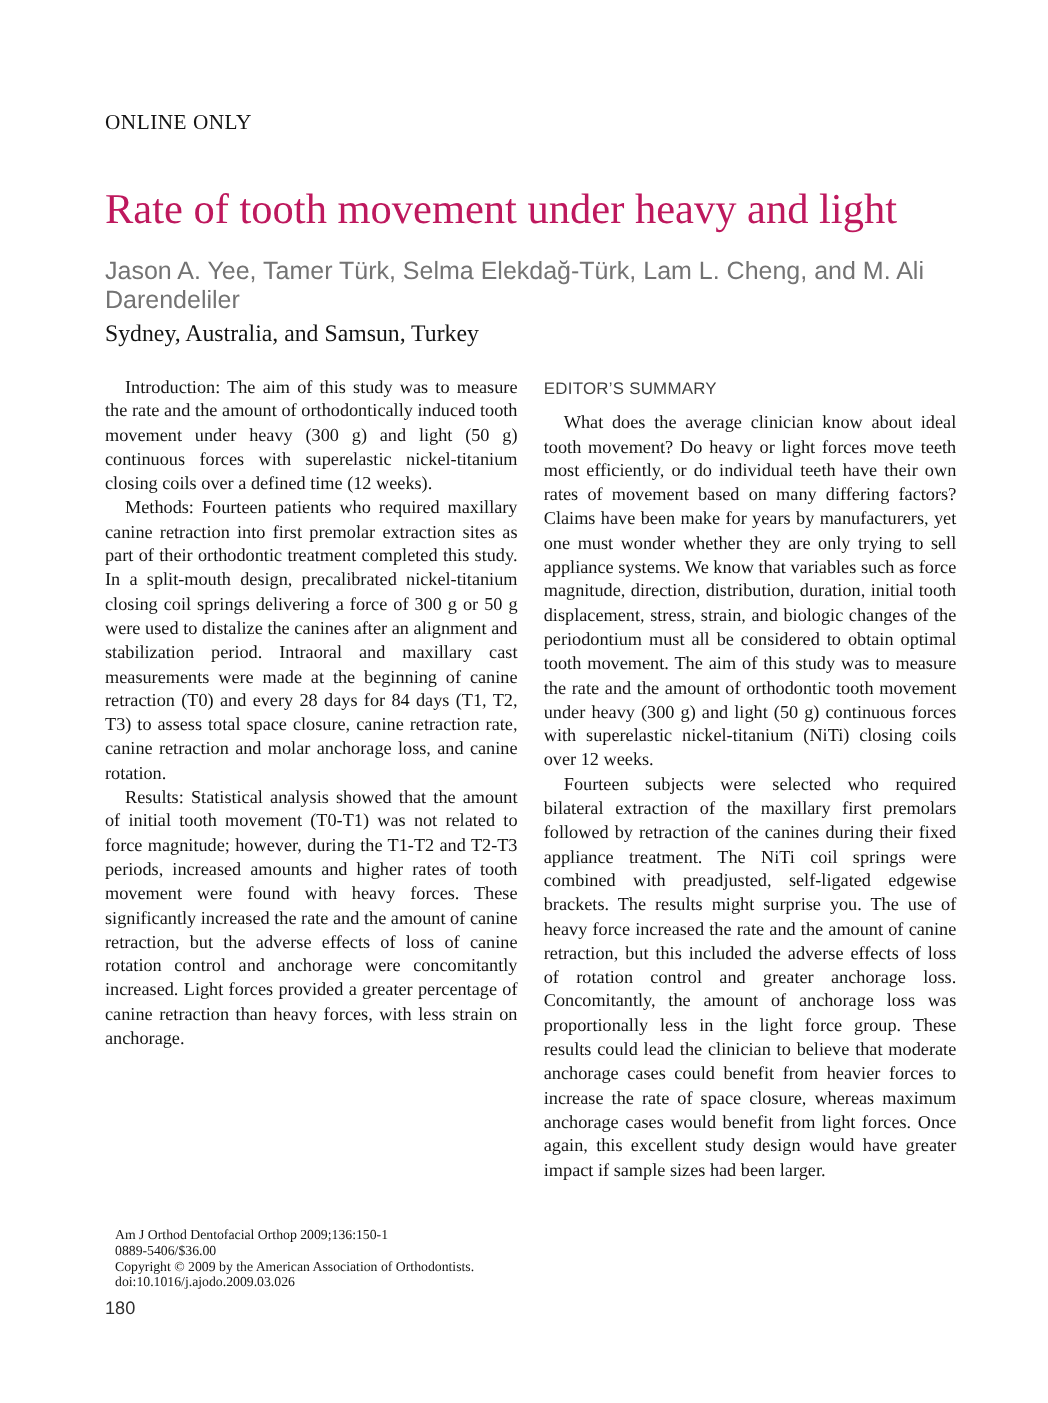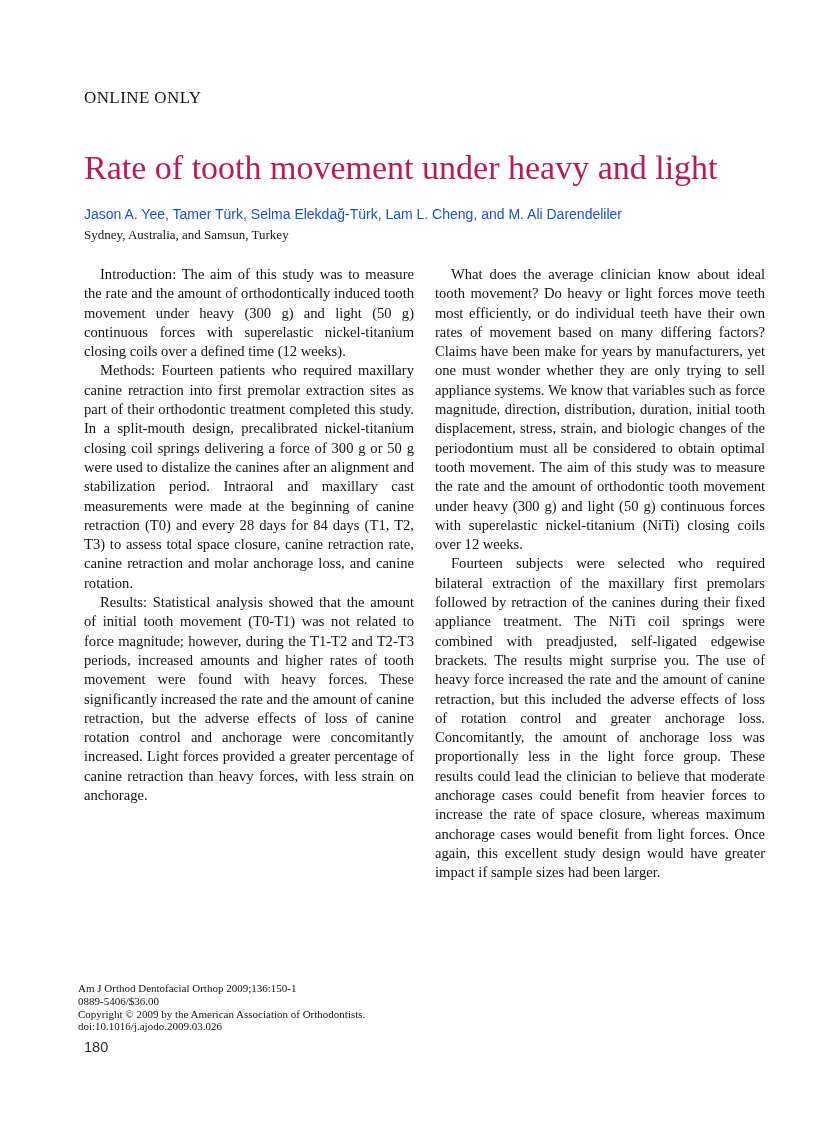--- a/index.html
+++ b/index.html
@@ -34,27 +34,27 @@
     margin-top: 39px;
     font-family: "Liberation Serif", serif;
     font-size: 34px;
     line-height: 41px;
     color: #be185d;
     font-weight: normal;
   }
   .authors {
     margin-top: 18px;
     font-family: "Liberation Sans", sans-serif;
-    font-size: 14px;
-    color: #1d4ed8;
+    font-size: 20px;
+    color: #737373;
   }
   .affiliation {
     margin-top: 5px;
     font-family: "Liberation Serif", serif;
-    font-size: 13px;
+    font-size: 19px;
     color: #151515;
   }
   .columns {
     margin-top: 22px;
     display: flex;
     gap: 21px;
   }
   .col {
     width: 330px;
     flex: 0 0 330px;
@@ -76,21 +76,21 @@
     color: #3e3e3e;
     text-align: left;
     margin-bottom: 9px;
   }
   .link {
     color: #2424cc;
     cursor: pointer;
   }
   .footer {
     position: absolute;
-    left: 78px;
+    left: 92px;
     top: 982px;
     font-family: "Liberation Serif", serif;
     font-size: 11px;
     line-height: 12.8px;
     color: #141414;
   }
   .page-number {
     position: absolute;
     left: 84px;
     top: 1039px;
@@ -116,20 +116,21 @@
 
   <div class="columns">
 
     <div class="col">
       <p>Introduction: The aim of this study was to measure the rate and the amount of orthodontically induced tooth movement under heavy (300 g) and light (50 g) continuous forces with superelastic nickel-titanium closing coils over a defined time (12 weeks).</p>
       <p>Methods: Fourteen patients who required maxillary canine retraction into first premolar extraction sites as part of their orthodontic treatment completed this study. In a split-mouth design, precalibrated nickel-titanium closing coil springs delivering a force of 300 g or 50 g were used to distalize the canines after an alignment and stabilization period. Intraoral and maxillary cast measurements were made at the beginning of canine retraction (T0) and every 28 days for 84 days (T1, T2, T3) to assess total space closure, canine retraction rate, canine retraction and molar anchorage loss, and canine rotation.</p>
       <p>Results: Statistical analysis showed that the amount of initial tooth movement (T0-T1) was not related to force magnitude; however, during the T1-T2 and T2-T3 periods, increased amounts and higher rates of tooth movement were found with heavy forces. These significantly increased the rate and the amount of canine retraction, but the adverse effects of loss of canine rotation control and anchorage were concomitantly increased. Light forces provided a greater percentage of canine retraction than heavy forces, with less strain on anchorage.</p>
     </div>
 
     <div class="col">
+      <div class="editor-heading">EDITOR’S SUMMARY</div>
       <p>What does the average clinician know about ideal tooth movement? Do heavy or light forces move teeth most efficiently, or do individual teeth have their own rates of movement based on many differing factors? Claims have been make for years by manufacturers, yet one must wonder whether they are only trying to sell appliance systems. We know that variables such as force magnitude, direction, distribution, duration, initial tooth displacement, stress, strain, and biologic changes of the periodontium must all be considered to obtain optimal tooth movement. The aim of this study was to measure the rate and the amount of orthodontic tooth movement under heavy (300 g) and light (50 g) continuous forces with superelastic nickel-titanium (NiTi) closing coils over 12 weeks.</p>
       <p>Fourteen subjects were selected who required bilateral extraction of the maxillary first premolars followed by retraction of the canines during their fixed appliance treatment. The NiTi coil springs were combined with preadjusted, self-ligated edgewise brackets. The results might surprise you. The use of heavy force increased the rate and the amount of canine retraction, but this included the adverse effects of loss of rotation control and greater anchorage loss. Concomitantly, the amount of anchorage loss was proportionally less in the light force group. These results could lead the clinician to believe that moderate anchorage cases could benefit from heavier forces to increase the rate of space closure, whereas maximum anchorage cases would benefit from light forces. Once again, this excellent study design would have greater impact if sample sizes had been larger.</p>
     </div>
 
   </div>
 
 </div>
 
 <div class="footer">
   <div>Am J Orthod Dentofacial Orthop 2009;136:150-1</div>

